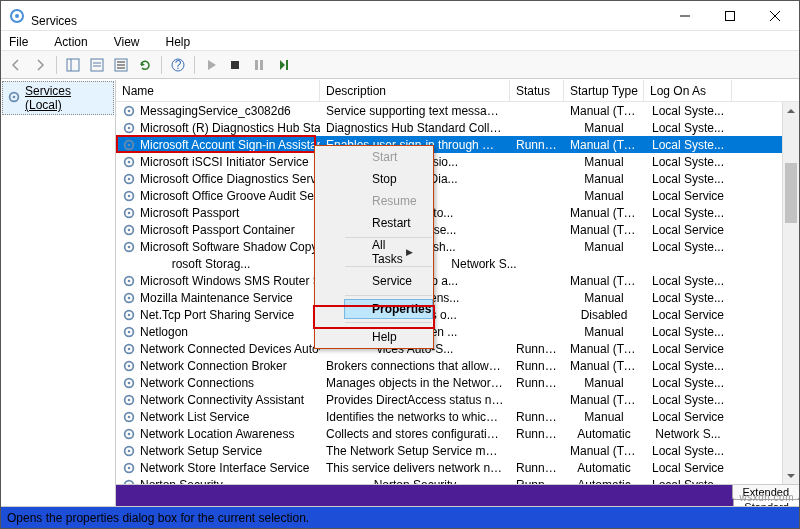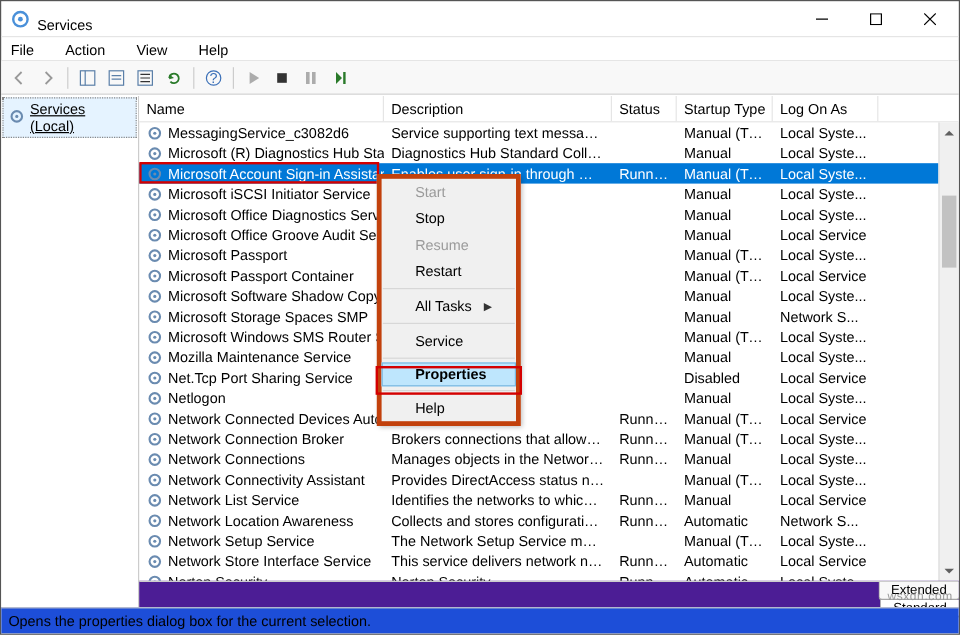--- a/index.html
+++ b/index.html
@@ -26,33 +26,33 @@
 .main { flex: 1; display: flex; flex-direction: column; min-height: 0; }
 .header { height: 22px; display: flex; align-items: center; border-bottom: 1px solid #e5e5e5; background: #fff; }
 .header .col { padding: 0 6px; border-right: 1px solid #e5e5e5; height: 100%; display: flex; align-items: center; overflow: hidden; white-space: nowrap; }
 .header .c1 { width: 204px; }
 .header .c2 { width: 190px; }
 .header .c3 { width: 54px; }
 .header .c4 { width: 80px; }
 .header .c5 { width: 88px; }
 
 .rows { flex: 1; overflow: hidden; position: relative; }
-.row { height: 17px; display: flex; align-items: center; white-space: nowrap; }
+.row { height: 17px; display: flex; align-items: center; white-space: nowrap; text-align: center; }
 .row .cell { overflow: hidden; text-overflow: ellipsis; padding: 0 6px; }
 .row .c1 { width: 204px; display: flex; align-items: center; gap: 4px; }
 .row .c2 { width: 190px; }
 .row .c3 { width: 54px; }
 .row .c4 { width: 80px; }
 .row .c5 { width: 88px; }
 .row.selected { background: #0078d7; color: #fff; }
 .gear { flex: 0 0 14px; width: 14px; height: 14px; }
 
 .hl-row { position: absolute; border: 2px solid #d40000; pointer-events: none; }
 
-.ctxmenu { position: absolute; left: 314px; top: 145px; width: 120px; background: #f0f0f0; border: 4px solid #c2410c; box-shadow: 2px 2px 4px rgba(0,0,0,0.25); z-index: 10; }
+.ctxmenu { position: absolute; left: 314px; top: 145px; width: 120px; background: #f0f0f0; border: 1px solid #c2410c; box-shadow: 2px 2px 4px rgba(0,0,0,0.25); z-index: 10; padding-left: 29px; }
 .ctxmenu .mi { height: 22px; display: flex; align-items: center; justify-content: space-between; padding: 0 20px 0 28px; }
 .ctxmenu .mi.disabled { color: #9b9b9b; }
 .ctxmenu .mi.hov { background: #bee6fd; border: 1px solid #7ab8e0; padding-left: 27px; padding-right: 19px; height: 20px; margin: 1px 0; }
 .ctxmenu .msep { height: 1px; background: #d7d7d7; margin: 3px 1px; }
 .ctxmenu .arrow { font-size: 9px; color: #333; }
 .hl-prop { position: absolute; border: 2px solid #d40000; z-index: 11; pointer-events: none; }
 
 .tabs { height: 22px; display: flex; align-items: flex-end; padding-left: 10px; gap: 0; border-top: 1px solid #ccc; background: #4c1d95; flex-direction: column; }
 .tab { border: 1px solid #a6a6a6; border-top: none; border-radius: 0 0 3px 3px; padding: 1px 10px; font-size: 11px; margin-right: -1px; background: #f8f8f8; }
 .tab.active { background: #fff; }
@@ -304,27 +304,20 @@
                   <circle cx="8" cy="8" r="1.5" fill="#6a8bb0"></circle>
                 </svg></span>
               <span>Microsoft Software Shadow Copy P</span>
             </div>
             <div class="cell c2">ed volume sh...</div>
             <div class="cell c3"></div>
             <div class="cell c4">Manual</div>
             <div class="cell c5">Local Syste...</div>
           </div>
           <div class="row">
-            <div class="cell c1">
-              <span class="gear"><svg viewBox="0 0 16 16">
-                  <circle cx="8" cy="8" r="5" fill="none" stroke="#6a8bb0" stroke-width="2"></circle>
-                  <circle cx="8" cy="8" r="1.5" fill="#6a8bb0"></circle>
-                </svg></span>
-              <span>Microsoft Storage Spaces SMP</span>
-            </div>
             <div class="cell c2">rosoft Storag...</div>
             <div class="cell c3"></div>
             <div class="cell c4">Manual</div>
             <div class="cell c5">Network S...</div>
           </div>
           <div class="row">
             <div class="cell c1">
               <span class="gear"><svg viewBox="0 0 16 16">
                   <circle cx="8" cy="8" r="5" fill="none" stroke="#6a8bb0" stroke-width="2"></circle>
                   <circle cx="8" cy="8" r="1.5" fill="#6a8bb0"></circle>

